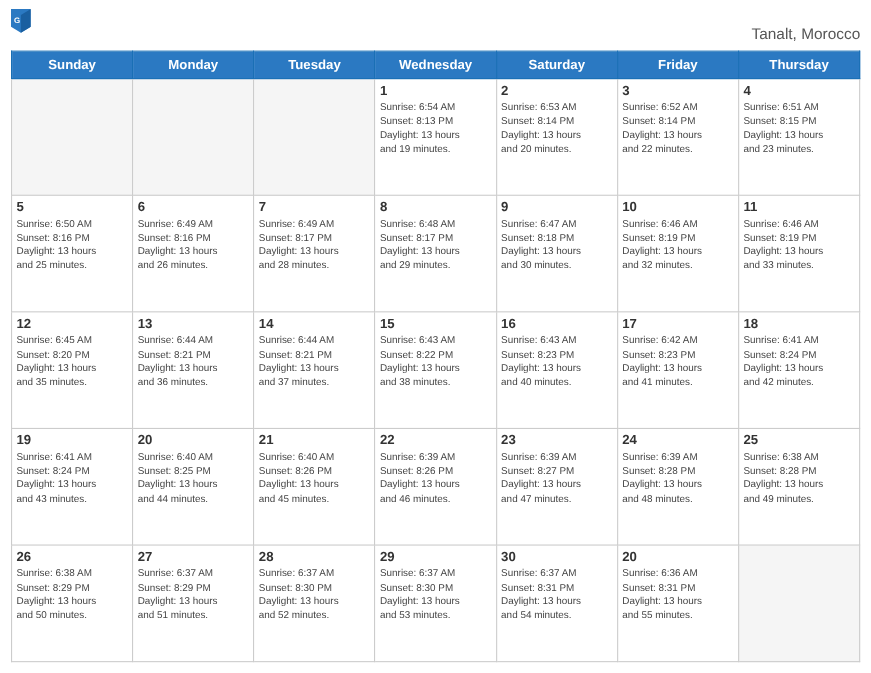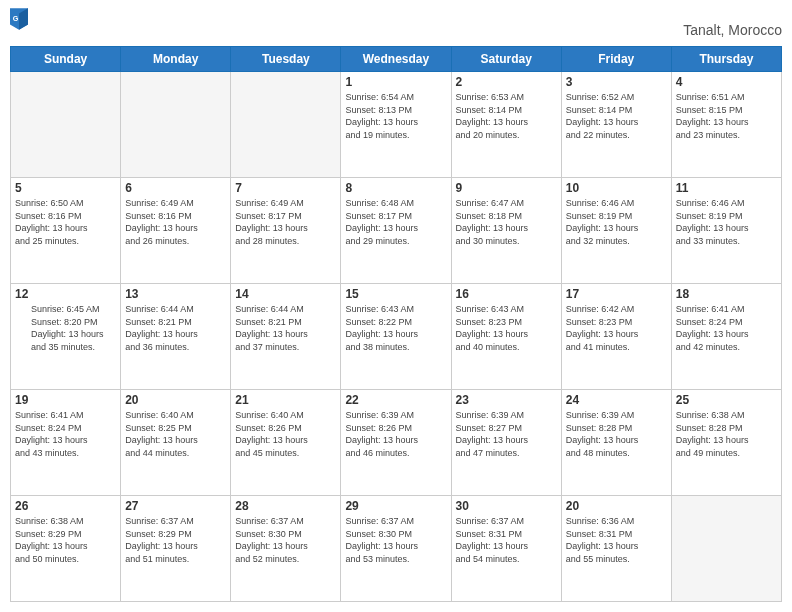--- a/index.html
+++ b/index.html
@@ -206,21 +206,21 @@
             <span class="day-num">11</span>
             <div class="day-info" style="white-space: pre-line;">Sunrise: 6:46 AM
 Sunset: 8:19 PM
 Daylight: 13 hours
 and 33 minutes.</div>
           </td>
         </tr>
         <tr>
           <td>
             <span class="day-num">12</span>
-            <div class="day-info" style="white-space: pre-line; margin-left: 16px;">Sunrise: 6:45 AM
+            <div class="day-info" style="white-space: pre-line;">Sunrise: 6:45 AM
 Sunset: 8:20 PM
 Daylight: 13 hours
 and 35 minutes.</div>
           </td>
           <td>
             <span class="day-num">13</span>
             <div class="day-info" style="white-space: pre-line;">Sunrise: 6:44 AM
 Sunset: 8:21 PM
 Daylight: 13 hours
 and 36 minutes.</div>

